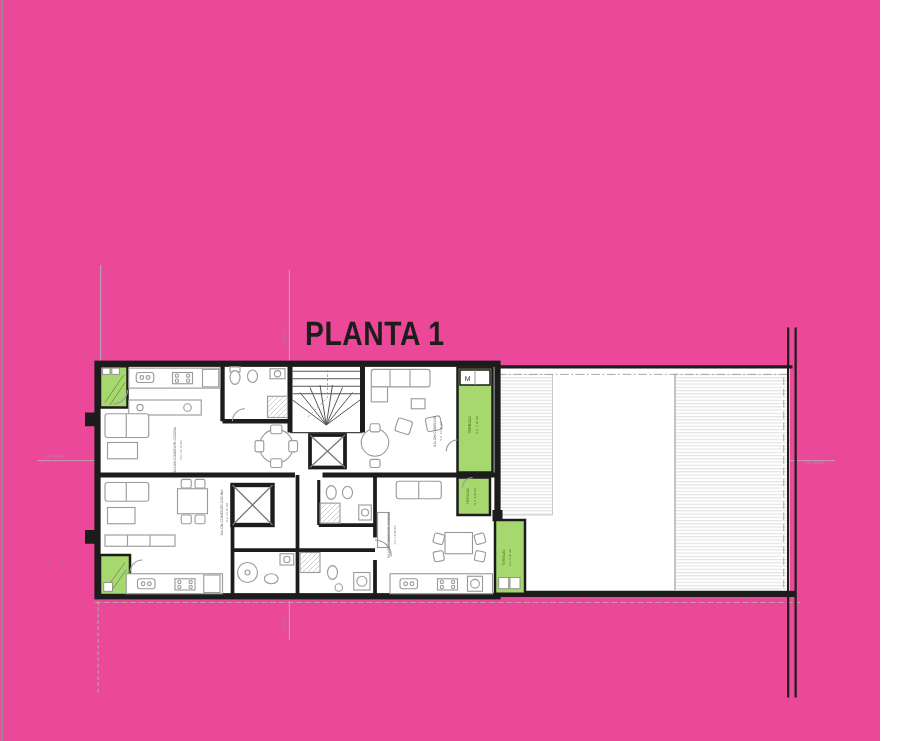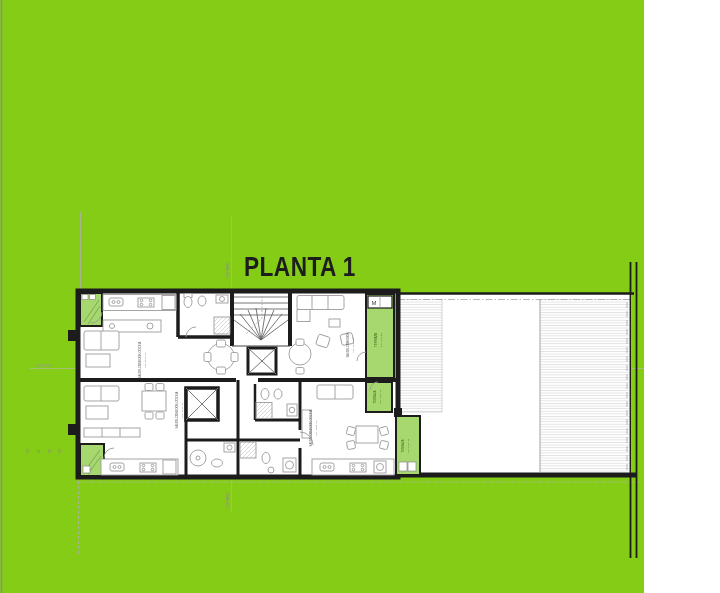--- a/index.html
+++ b/index.html
@@ -1,17 +1,17 @@
 <!DOCTYPE html>
 <html><head>
 <meta charset="utf-8">
 <style>
   html,body{margin:0;padding:0;background:#ffffff;}
   .stage{
-    position:relative;width:644px;height:593px;background:#84cc16;overflow:hidden;
+    position:relative;width:704px;height:593px;background:#ec4899;overflow:hidden;
     font-family:"Liberation Sans",sans-serif;
   }
   svg text{font-family:"Liberation Sans",sans-serif;}
   .title-text{font-weight:bold;letter-spacing:.5px;}
 </style>
 </head>
 <body>
 
 <div class="stage">
 <svg viewBox="0 0 720 593" width="720" height="593">

